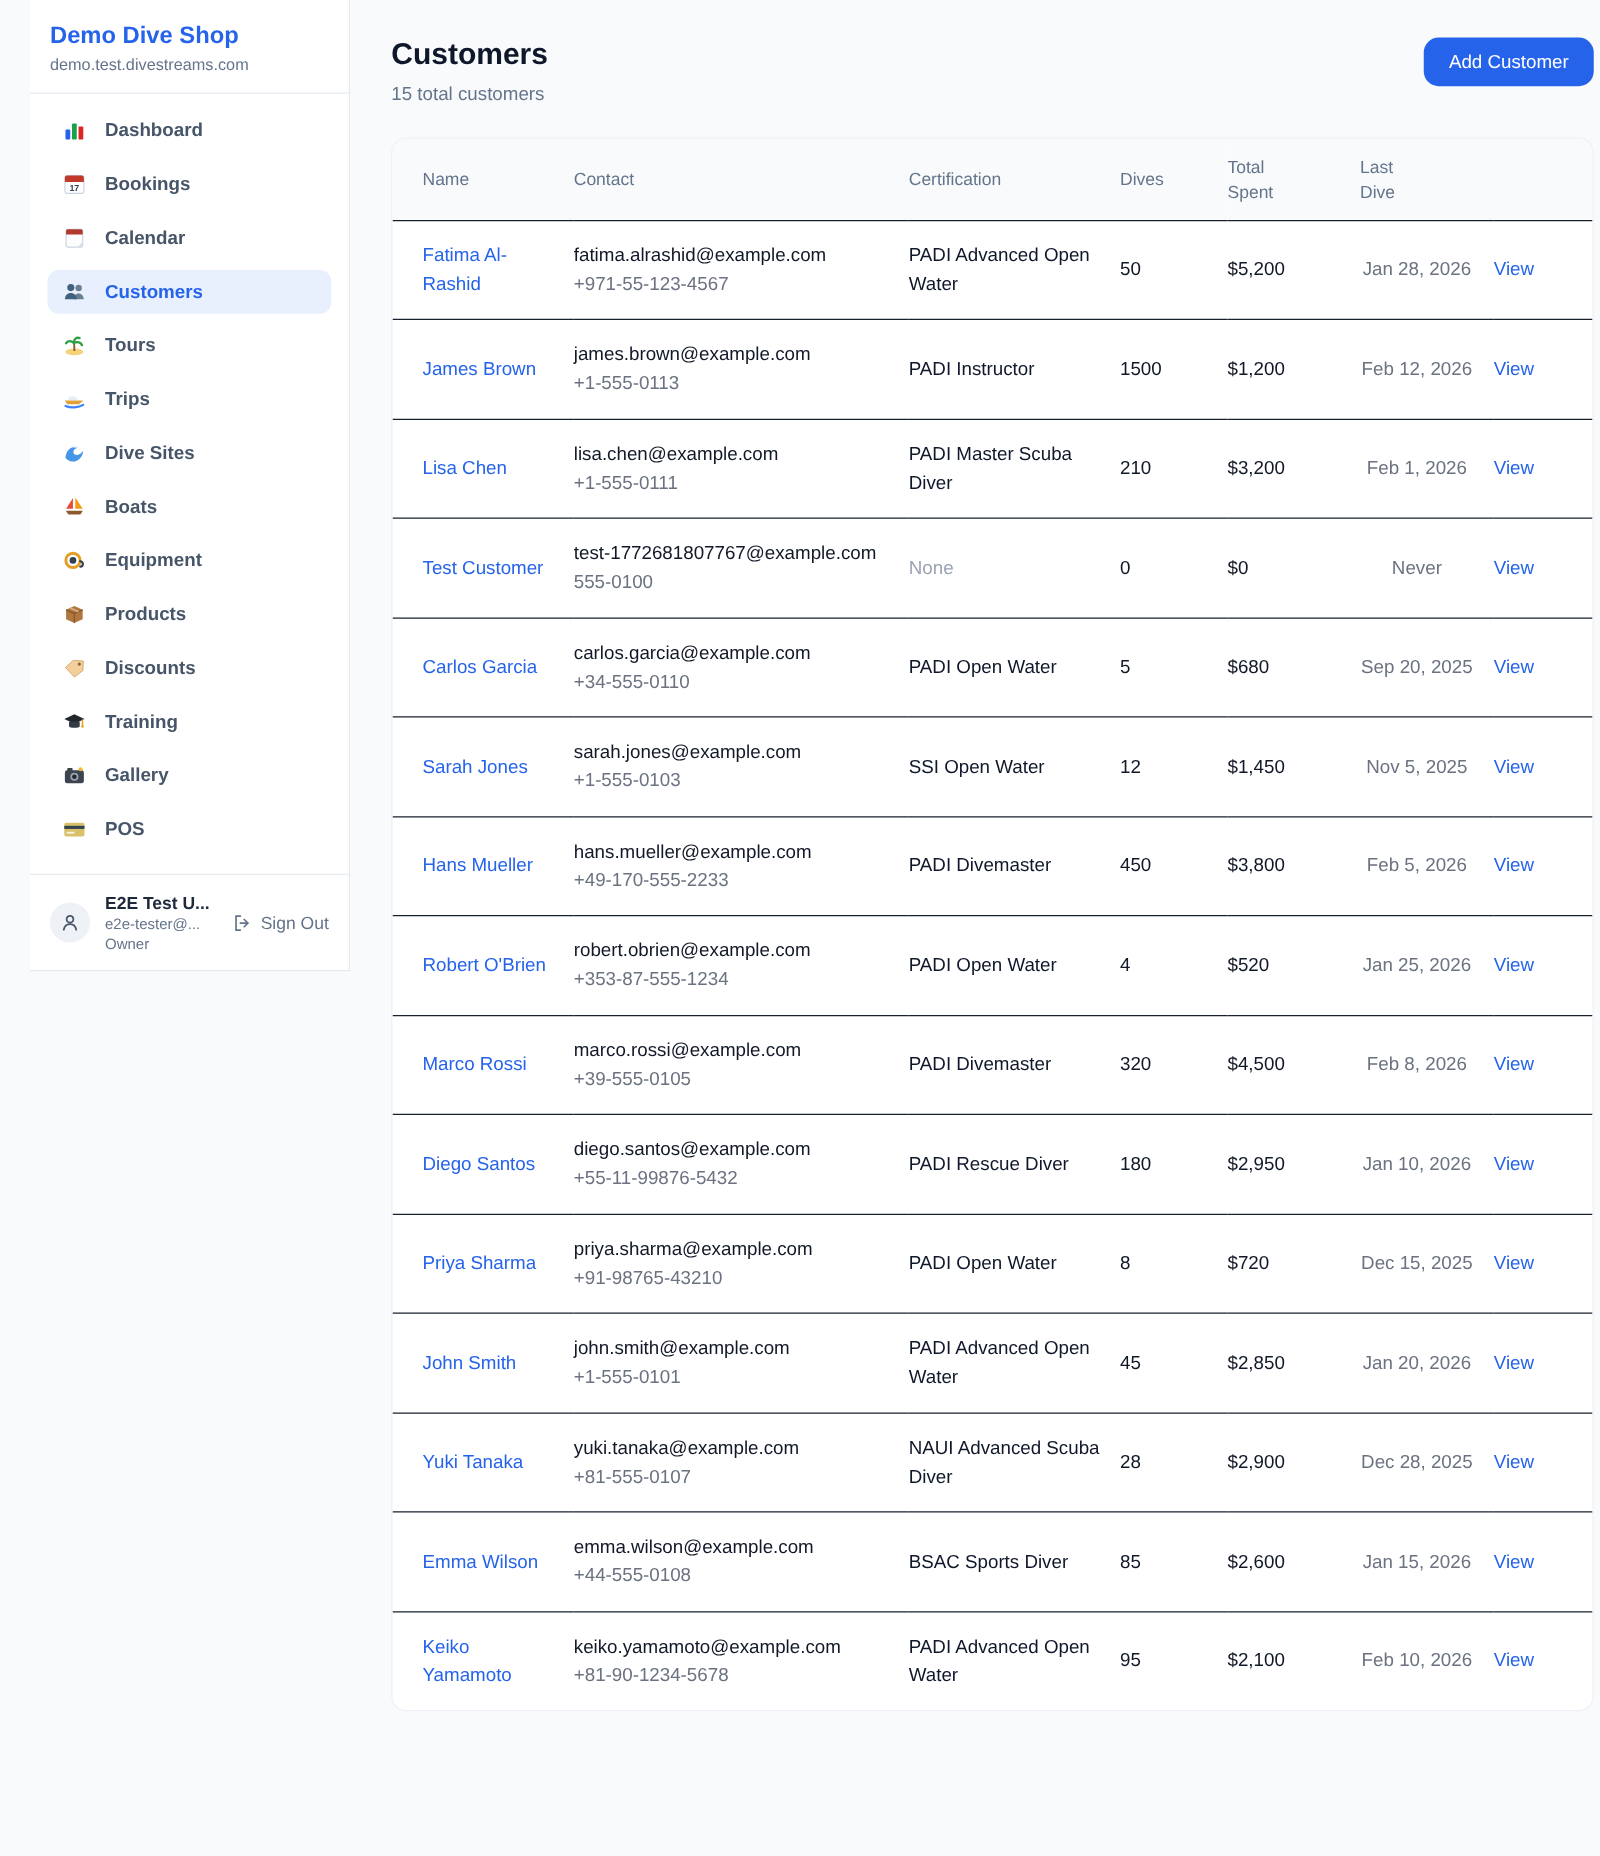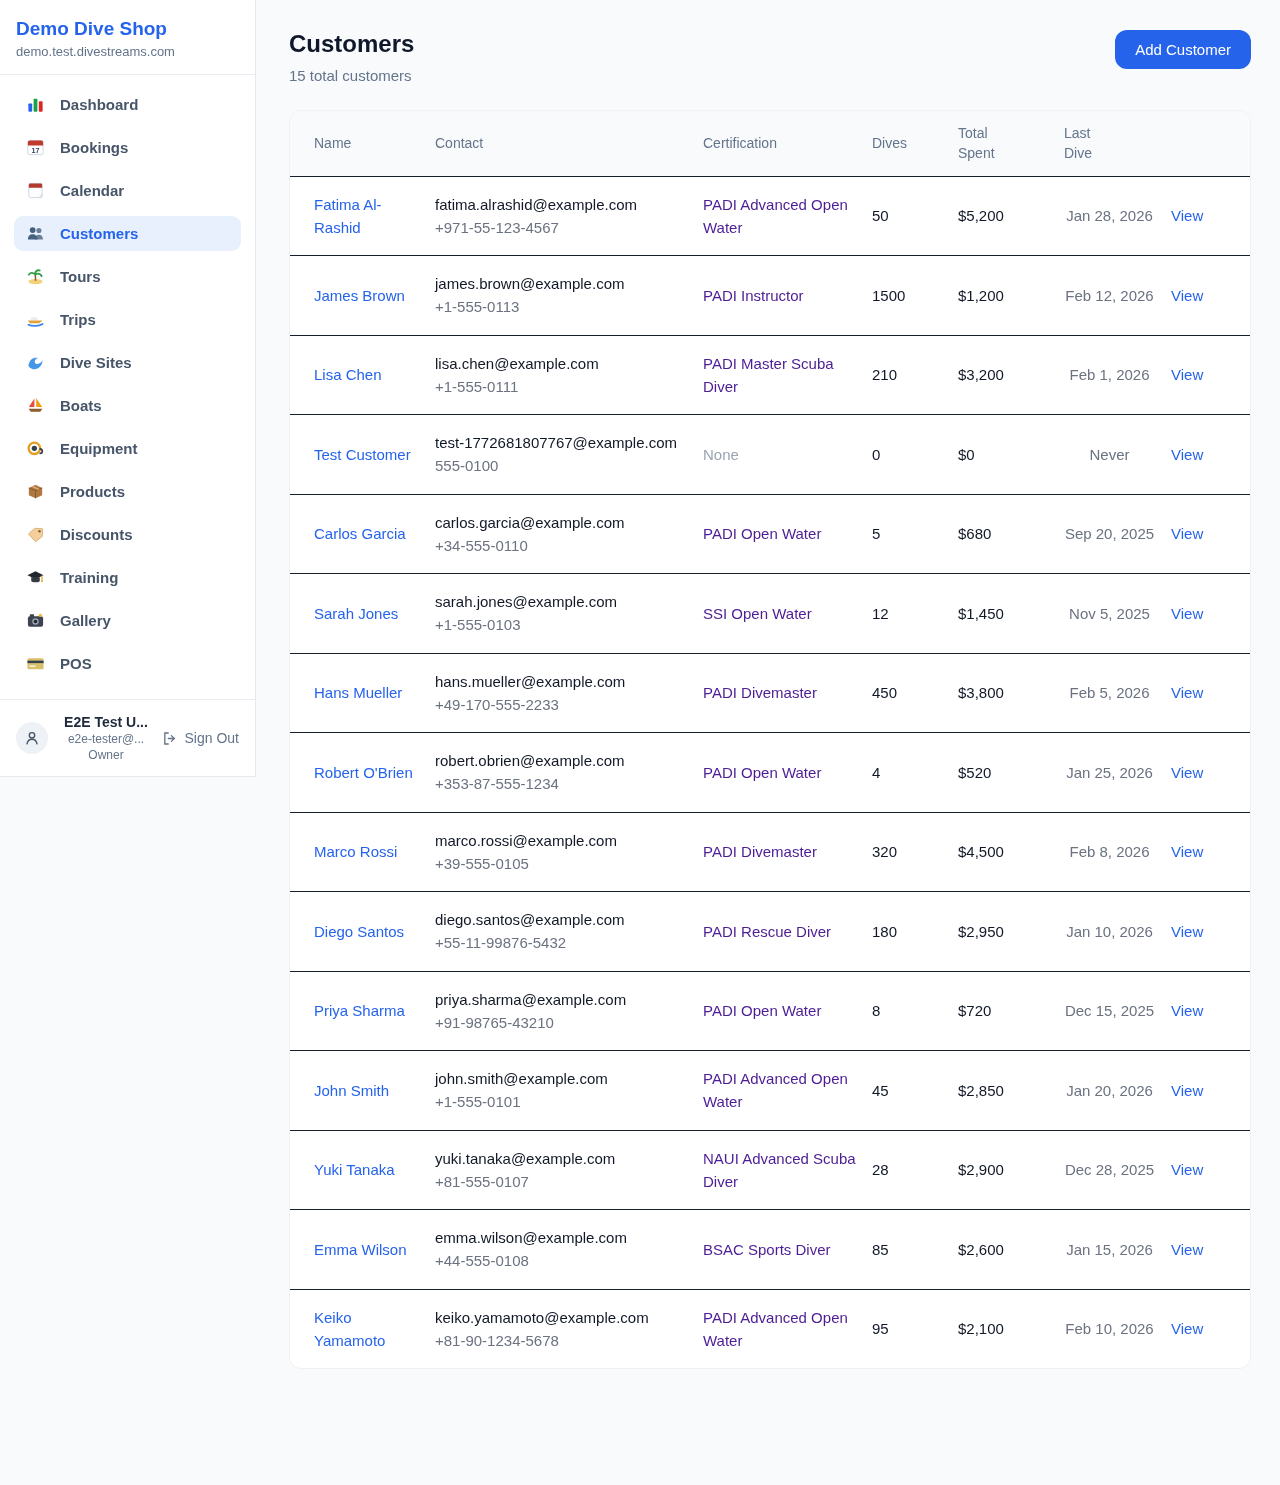--- a/index.html
+++ b/index.html
@@ -11,20 +11,21 @@
     display:flex;
     align-items:flex-start;
     min-height:1485px;
   }
   
   .sidebar {
     width:256px; flex:0 0 256px;
     background:#ffffff;
     border-right:1px solid #e5e9ef;
     border-bottom:1px solid #e5e9ef;
+    margin-left:24px;
   }
   .brand { padding:18px 16px 15px; border-bottom:1px solid #e8ecf1; }
   .brand-name { color:#2563eb; font-size:19px; font-weight:bold; }
   .brand-domain { color:#64748b; font-size:13px; margin-top:4px; }
   .nav { padding:12px 14px 10px; }
   .nav-item {
     display:flex; align-items:center;
     padding:8px 12px; margin-bottom:8px;
     border-radius:9px; cursor:pointer;font-weight:bold;
   }
@@ -35,21 +36,21 @@
   .nav-item.active .nav-label { color:#2563eb; }
   .user-section {
     border-top:1px solid #e8ecf1;
     padding:14px 16px; display:flex; align-items:center;
   }
   .avatar {
     width:32px; height:32px; border-radius:50%;
     background:#eef1f5; flex:0 0 32px;
     display:flex; align-items:center; justify-content:center;
   }
-  .user-info { margin-left:12px; width:92px; overflow:hidden;text-align:center; }
+  .user-info { margin-left:12px; width:92px; overflow:hidden; }
   .user-name { font-size:14px; font-weight:bold; color:#1e293b; white-space:nowrap; }
   .user-email, .user-role { font-size:12px; color:#64748b; white-space:nowrap; margin-top:2px; }
   .signout {
     margin-left:auto; display:flex; align-items:center; gap:7px;
     background:none; border:none; cursor:pointer;
     color:#64748b; font-size:14px; font-family:inherit;
   }
   
   .main { flex:1; padding:30px 31px 32px 33px; }
   .page-header { display:flex; justify-content:space-between; align-items:flex-start; }
@@ -89,21 +90,21 @@
   .th-narrow { display:inline-block; max-width:46px; }
   tbody td {
     padding:16px 16px 16px 0;
     border-top:1px solid #18202e;
     vertical-align:middle; font-size:15px; line-height:1.55;
   }
   tbody td:first-child { padding-left:24px; }
   .name-link { color:#2563eb; font-weight:500; text-decoration:none; cursor:pointer; }
   .cell-email { color:#111827; }
   .cell-phone { color:#6b7280; }
-  .cell-cert { color:#4c1d95; }
+  .cell-cert { color:#0f172a; }
   .cell-cert.muted { color:#9aa3b2; }
   .cell-dives, .cell-spent { color:#111827; }
   .cell-last { color:#6b7280;text-align:center; }
   .view-link { color:#2563eb; font-weight:500; text-decoration:none; cursor:pointer; }
 </style>
 </head>
 <body>
 
 <aside class="sidebar">
   <div class="brand">

